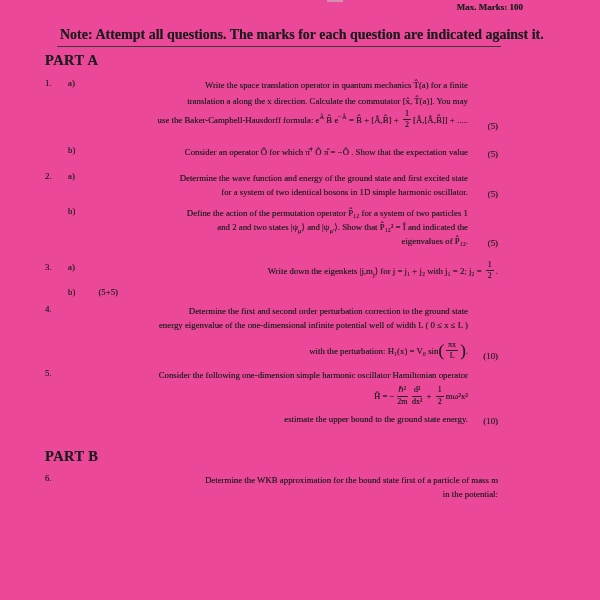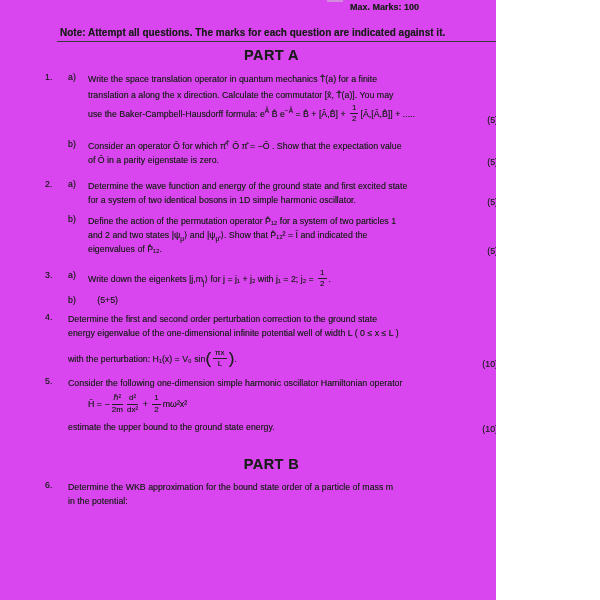--- a/index.html
+++ b/index.html
@@ -1,41 +1,41 @@
 <!DOCTYPE html>
 <html><head>
 <meta charset="utf-8">
 <style>
   html,body{margin:0;padding:0;}
   .page{
     position:relative;
-    width:496px;height:600px;
-    background:#d946ef;
+    width:600px;height:600px;
+    background:#ec4899;
     box-sizing:border-box;
-    font-family:Liberation Sans, sans-serif;
+    font-family:Liberation Serif, serif;
     color:#1c1c1c;
     overflow:hidden;
     text-shadow:0 0 .5px rgba(45,45,45,.65);
   }
   .scan-smudge{position:absolute;top:0;left:327px;width:16px;height:2px;background:#c9c9c9;opacity:.55;}
   .header{padding:2px 77px 0 0;text-align:right;font-weight:700;font-size:9px;}
   .note{
     margin:15px 0 0 57px;width:441px;
-    font-weight:700;font-size:10px;
+    font-weight:700;font-size:14px;
     border-bottom:1.1px solid #3a3a3a;
     padding:0 0 3px 3px;white-space:nowrap;
   }
-  .part-title{margin:5px 0 0 45px;width:453px;text-align:center;font-weight:700;font-size:14.5px;letter-spacing:.4px;}
+  .part-title{margin:5px 0 0 45px;width:453px;text-align:left;font-weight:700;font-size:14.5px;letter-spacing:.4px;}
   .part-b{margin-top:22px;}
   .qrow{display:flex;margin-left:45px;width:453px;font-size:8.8px;}
   .qnum{width:23px;flex:none;}
   .qletter{width:20px;flex:none;}
   .qbody{flex:1;min-width:0;}
   .qmarks{flex:none;width:30px;text-align:right;align-self:flex-end;white-space:nowrap;}
-  .qline{line-height:14px;white-space:nowrap;}
+  .qline{line-height:14px;white-space:nowrap;text-align:right;}
   .q1a{margin-top:9px}.q1b{margin-top:14px}.q2a{margin-top:12px}.q2b{margin-top:7px}
   .q3a{margin-top:14px}.q3b{margin-top:5px}.q4{margin-top:7px}.q5{margin-top:7px}.q6{margin-top:8px}
   .q1a .l2{margin-top:2px}.q1a .l3{margin-top:3px}
   .q4 .l3{margin-top:10px}
   .q5 .formula{margin:5px 0 5px 20px;line-height:1;}
   .q5 .l3{margin-top:4px}
   sup{font-size:6.5px;vertical-align:super;line-height:0;}
   sub{font-size:6.5px;vertical-align:sub;line-height:0;}
   .frac{
     display:inline-flex;flex-direction:column;align-items:center;
@@ -70,21 +70,20 @@
           </span><span>[Â,[Â,B̂]] + .....</span></div>
     </div>
     <span class="qmarks">(5)</span>
   </div>
 
   <div class="qrow q1b">
     <span class="qnum"></span>
     <span class="qletter">b)</span>
     <div class="qbody">
       <div class="qline"><span>Consider an operator Ô for which π̂</span><sup>†</sup><span> Ô π̂ = −Ô . Show that the expectation value</span></div>
-      <div class="qline">of Ô in a parity eigenstate is zero.</div>
     </div>
     <span class="qmarks">(5)</span>
   </div>
 
   <div class="qrow q2a">
     <span class="qnum">2.</span>
     <span class="qletter">a)</span>
     <div class="qbody">
       <div class="qline">Determine the wave function and energy of the ground state and first excited state</div>
       <div class="qline">for a system of two identical bosons in 1D simple harmonic oscillator.</div>
@@ -150,17 +149,17 @@
       <div class="qline">estimate the upper bound to the ground state energy.</div>
     </div>
     <span class="qmarks">(10)</span>
   </div>
 
   <div class="part-title part-b">PART B</div>
 
   <div class="qrow q6">
     <span class="qnum">6.</span>
     <div class="qbody">
-      <div class="qline">Determine the WKB approximation for the bound state order of a particle of mass m</div>
+      <div class="qline">Determine the WKB approximation for the bound state first of a particle of mass m</div>
       <div class="qline">in the potential:</div>
     </div>
   </div>
 </div>
 
 </body></html>

